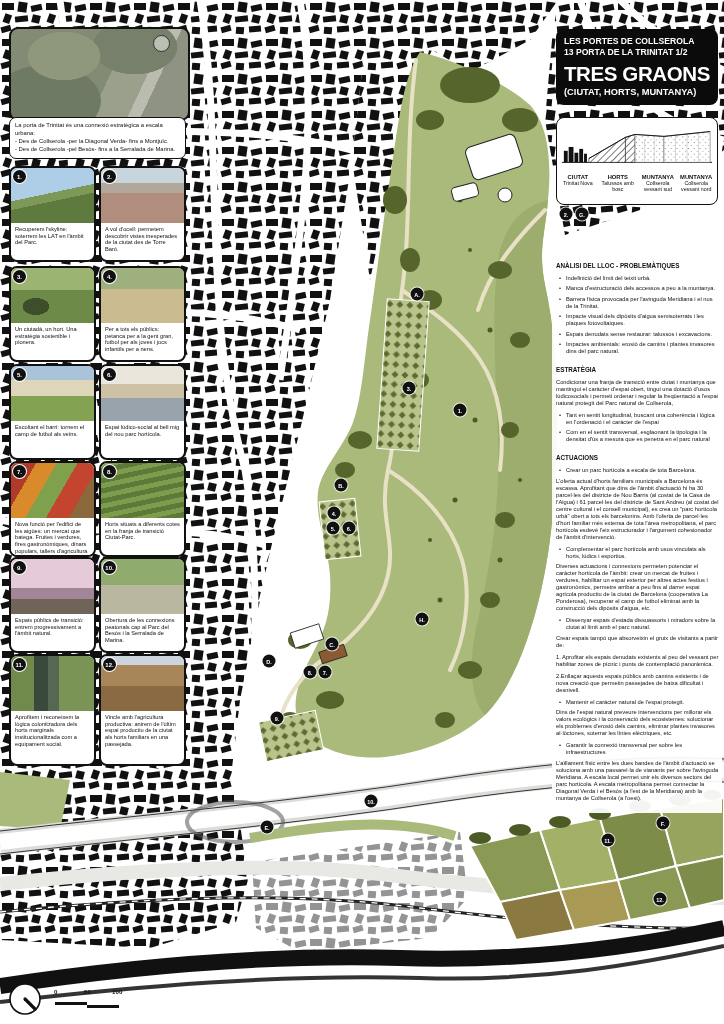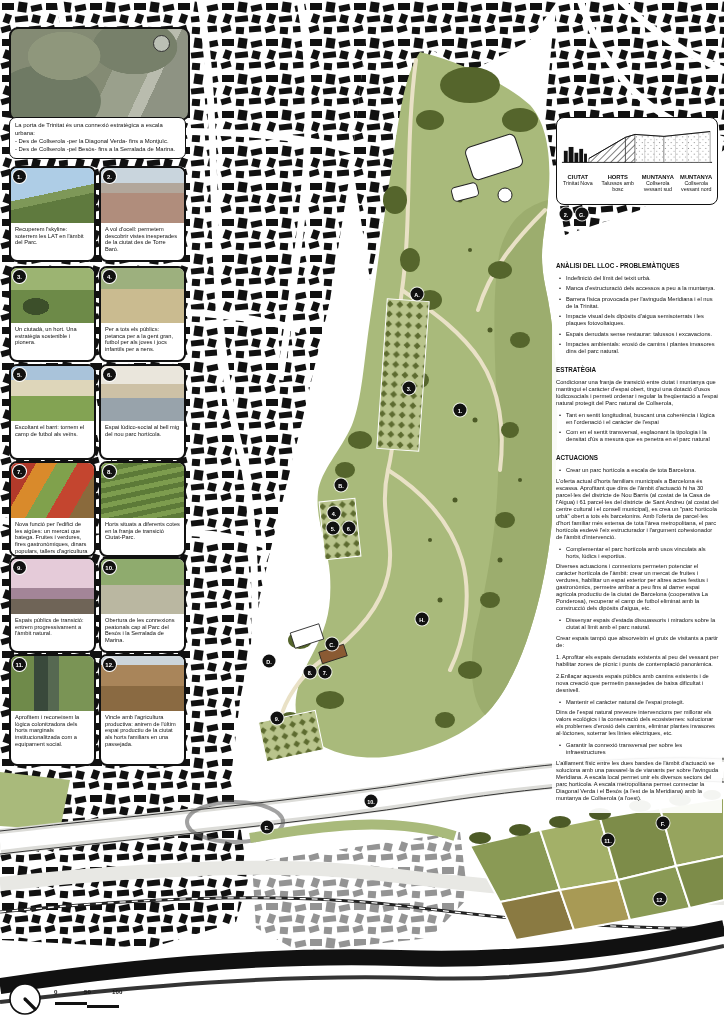--- a/index.html
+++ b/index.html
@@ -312,20 +312,26 @@
     <div class="badge">11.</div>
     <div class="pic ph11"></div>
     <div class="cap">Aprofitem i reconeixem la lògica colonitzadora dels horts marginals institucionalitzada com a equipament social.</div>
   </div>
   <div class="card" style="left:99px;top:654px;height:112px">
     <div class="badge">12.</div>
     <div class="pic ph12"></div>
     <div class="cap">Vincle amb l'agricultura productiva: anirem de l'últim espai productiu de la ciutat als horts familiars en una passejada.</div>
   </div>
 
+  <div id="title-block">
+    <div class="tb-small">LES PORTES DE COLLSEROLA</div>
+    <div class="tb-small">13 PORTA DE LA TRINITAT 1/2</div>
+    <div class="tb-main">TRES GRAONS</div>
+    <div class="tb-sub">(CIUTAT, HORTS, MUNTANYA)</div>
+  </div>
 
   <div id="legend-box">
     <svg width="154" height="48" viewBox="0 0 160 46">
       <line x1="2" y1="40" x2="158" y2="40" stroke="#111" stroke-width="1"></line>
       <g fill="#111">
         <rect x="4" y="28" width="4" height="12"></rect>
           <rect x="9" y="24" width="5" height="16"></rect>
         <rect x="15" y="30" width="4" height="10"></rect>
           <rect x="20" y="26" width="4" height="14"></rect>
         <rect x="25" y="31" width="3" height="9"></rect>

